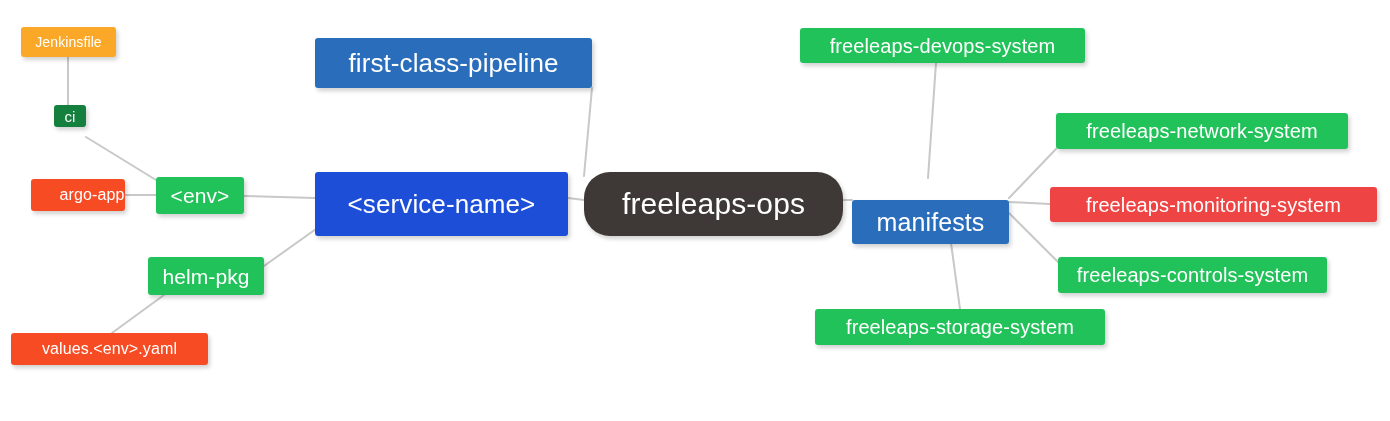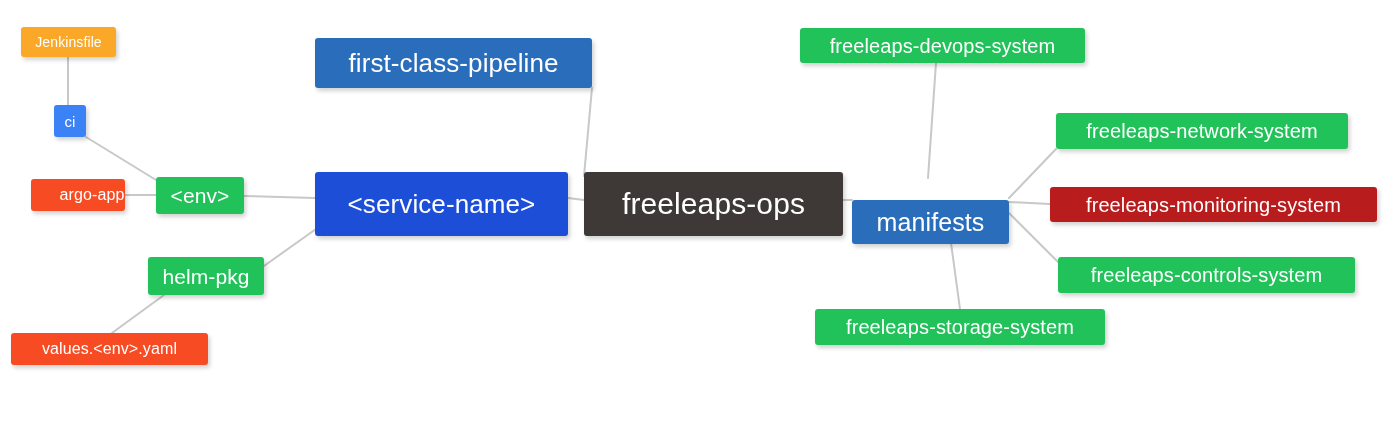--- a/index.html
+++ b/index.html
@@ -63,59 +63,59 @@
       <polyline points="156,195 125,195" class="edge" stroke="#c8c8c8"></polyline>
       <polyline points="68,105 68,57" class="edge" stroke="#c8c8c8"></polyline>
       <polyline points="164,295 112,333" class="edge" stroke="#c8c8c8"></polyline>
       <polyline points="928,178 936,63" class="edge" stroke="#c8c8c8"></polyline>
       <polyline points="1009,198 1056,149" class="edge" stroke="#c8c8c8"></polyline>
       <polyline points="1009,202 1050,204" class="edge" stroke="#c8c8c8"></polyline>
       <polyline points="1009,213 1058,262" class="edge" stroke="#c8c8c8"></polyline>
       <polyline points="948,221 960,309" class="edge" stroke="#c8c8c8"></polyline>
     </svg>
   <div id="nodes-layer">
-      <div class="node" style="left: 584px; top: 172px; width: 259px; height: 64px; background: rgb(62, 57, 54); font-size: 30px;">
+      <div class="node" style="left: 584px; top: 172px; width: 259px; height: 64px; background: rgb(62, 57, 54); font-size: 30px; border-radius: 26px;">
         <span class="node-label">freeleaps-ops</span>
       </div>
       <div class="node" style="left: 315px; top: 38px; width: 277px; height: 50px; background: rgb(42, 110, 187); font-size: 26px;">
         <span class="node-label">first-class-pipeline</span>
       </div>
       <div class="node" style="left: 315px; top: 172px; width: 253px; height: 64px; background: #1d4ed8; font-size: 26px;">
         <span class="node-label">&lt;service-name&gt;</span>
       </div>
       <div class="node" style="left: 852px; top: 178px; width: 157px; height: 44px; background: rgb(42, 110, 187); font-size: 25px; margin-top: 22px;">
         <span class="node-label">manifests</span>
       </div>
       <div class="node" style="left: 156px; top: 177px; width: 88px; height: 37px; background: rgb(34, 194, 90); font-size: 21px;">
         <span class="node-label">&lt;env&gt;</span>
       </div>
       <div class="node" style="left: 148px; top: 257px; width: 116px; height: 38px; background: rgb(34, 194, 90); font-size: 21px;">
         <span class="node-label">helm-pkg</span>
       </div>
-      <div class="node" style="left: 54px; top: 105px; width: 32px; height: 32px; background: #3b82f6; font-size: 15px;">
+      <div class="node" style="left: 54px; top: 105px; width: 32px; height: 22px; background: #15803d; font-size: 15px;">
         <span class="node-label">ci</span>
       </div>
       <div class="node" style="left: 21px; top: 27px; width: 95px; height: 30px; background: rgb(251, 168, 40); font-size: 14px;">
         <span class="node-label">Jenkinsfile</span>
       </div>
       <div class="node" style="left: 31px; top: 179px; width: 94px; height: 32px; background: rgb(247, 76, 35); font-size: 16px; padding-left: 28px;">
         <span class="node-label">argo-app</span>
       </div>
       <div class="node" style="left: 11px; top: 333px; width: 197px; height: 32px; background: rgb(247, 76, 35); font-size: 16px;">
         <span class="node-label">values.&lt;env&gt;.yaml</span>
       </div>
       <div class="node" style="left: 800px; top: 28px; width: 285px; height: 35px; background: rgb(34, 194, 90); font-size: 20px;">
         <span class="node-label">freeleaps-devops-system</span>
       </div>
       <div class="node" style="left: 1056px; top: 113px; width: 292px; height: 36px; background: rgb(34, 194, 90); font-size: 20px;">
         <span class="node-label">freeleaps-network-system</span>
       </div>
-      <div class="node" style="left: 1050px; top: 187px; width: 327px; height: 35px; background: #b91c1c; font-size: 20px;">
+      <div class="node" style="left: 1050px; top: 187px; width: 327px; height: 35px; background: #ef4444; font-size: 20px;">
         <span class="node-label">freeleaps-monitoring-system</span>
       </div>
-      <div class="node" style="left: 1058px; top: 257px; width: 297px; height: 36px; background: rgb(34, 194, 90); font-size: 20px;">
+      <div class="node" style="left: 1058px; top: 257px; width: 269px; height: 36px; background: rgb(34, 194, 90); font-size: 20px;">
         <span class="node-label">freeleaps-controls-system</span>
       </div>
       <div class="node" style="left: 815px; top: 309px; width: 290px; height: 36px; background: rgb(34, 194, 90); font-size: 20px;">
         <span class="node-label">freeleaps-storage-system</span>
       </div>
     </div>
 </div>
 
 </body></html>

